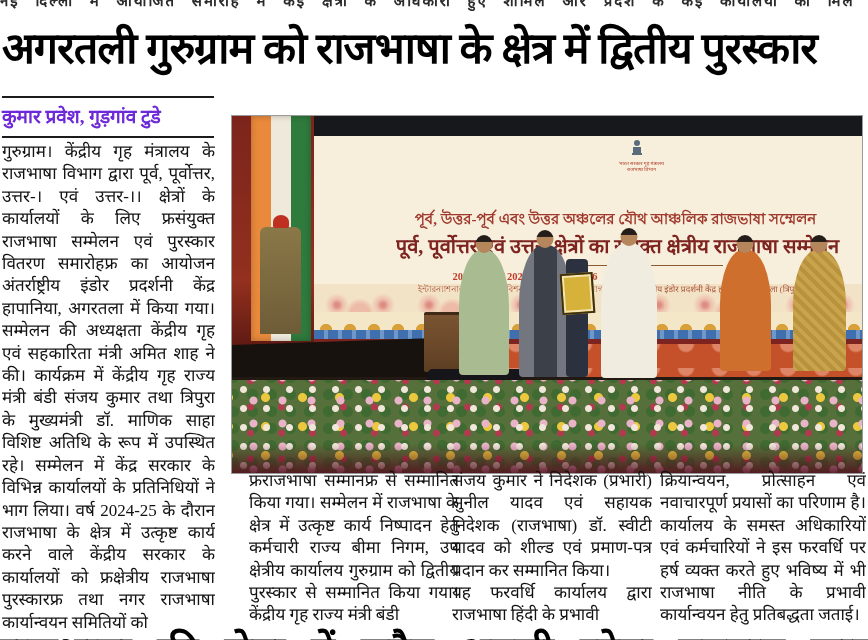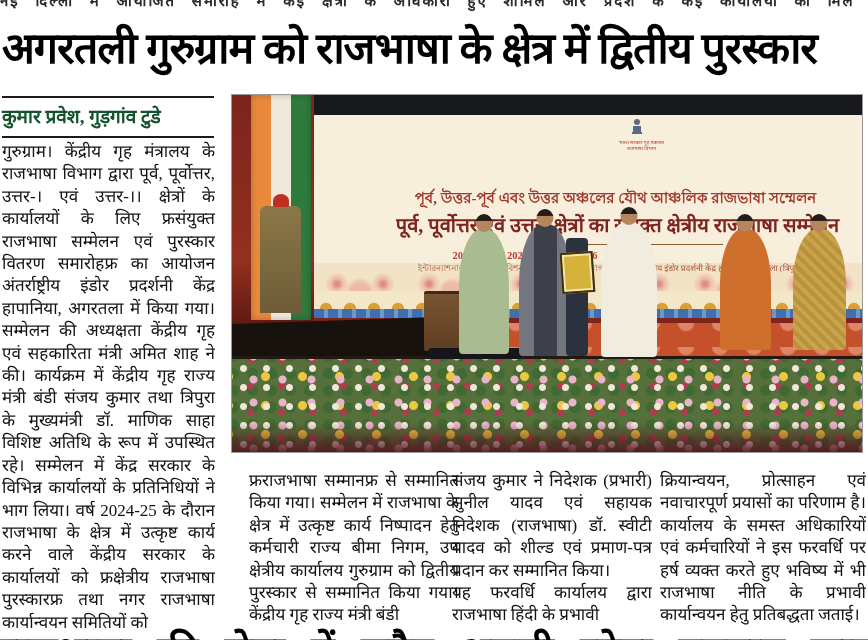--- a/index.html
+++ b/index.html
@@ -12,37 +12,37 @@
         white-space:nowrap;letter-spacing:2px;word-spacing:10px;}
 
   
   .headline{position:absolute;top:14px;left:2px;width:866px;height:76px;overflow:hidden;
         font-size:43px;line-height:70px;font-weight:800;letter-spacing:-1px;
         white-space:nowrap;color:#000;}
 
   
   .byline{position:absolute;top:96px;left:2px;width:212px;
         border-top:2px solid #1b1b1b;border-bottom:2px solid #1b1b1b;
-        padding:5px 0 7px;font-size:19px;font-weight:700;color:#14532d;}
+        padding:5px 0 7px;font-size:19px;font-weight:700;color:#6d28d9;}
 
   
   .col{position:absolute;font-size:17px;line-height:22.4px;text-align:justify;color:#121212;}
   .col-1{top:141px;left:2px;width:213px;height:492px;overflow:hidden;}
   .col-2{top:470px;left:233px;width:210px;height:160px;overflow:hidden;margin-left:16px;}
   .col-3{top:470px;left:452px;width:200px;height:160px;overflow:hidden;white-space:pre-line;}
   .col-4{top:470px;left:660px;width:206px;height:160px;overflow:hidden;}
   .lede{font-weight:400;}
 
   
   .bottom-strip{position:absolute;top:626px;left:0;right:0;height:14px;overflow:hidden;}
   .bottom-strip .inner{font-size:40px;font-weight:800;line-height:52px;white-space:nowrap;
         letter-spacing:1px;word-spacing:14px;color:#000;}
 
   
-  .photo{position:absolute;left:232px;top:95px;width:630px;height:357px;
+  .photo{position:absolute;left:232px;top:116px;width:630px;height:357px;
         background:#f6eedb;outline:1px solid #9a9a9a;overflow:hidden;}
   .photo *{position:absolute;}
   .ph-top-dark{top:0;left:0;right:0;height:5.5%;background:#17181c;}
   .ph-left-red{top:0;left:0;width:13%;height:66%;
         background:linear-gradient(180deg,#7c241c 0%,#93301f 70%,#5a1812 100%);}
   .ph-flag{top:0;left:3%;width:9.5%;height:63%;
         background:linear-gradient(90deg,#e8893c 0 33%,#efe9dc 33% 66%,#2f7a3d 66% 100%);
         box-shadow:inset 0 0 6px rgba(0,0,0,.25);}
   .ph-banner{left:13%;top:5.5%;right:0;height:44.5%;background:#f7efdc;}
   .ph-mandala{left:13%;top:47%;right:0;height:16%;

